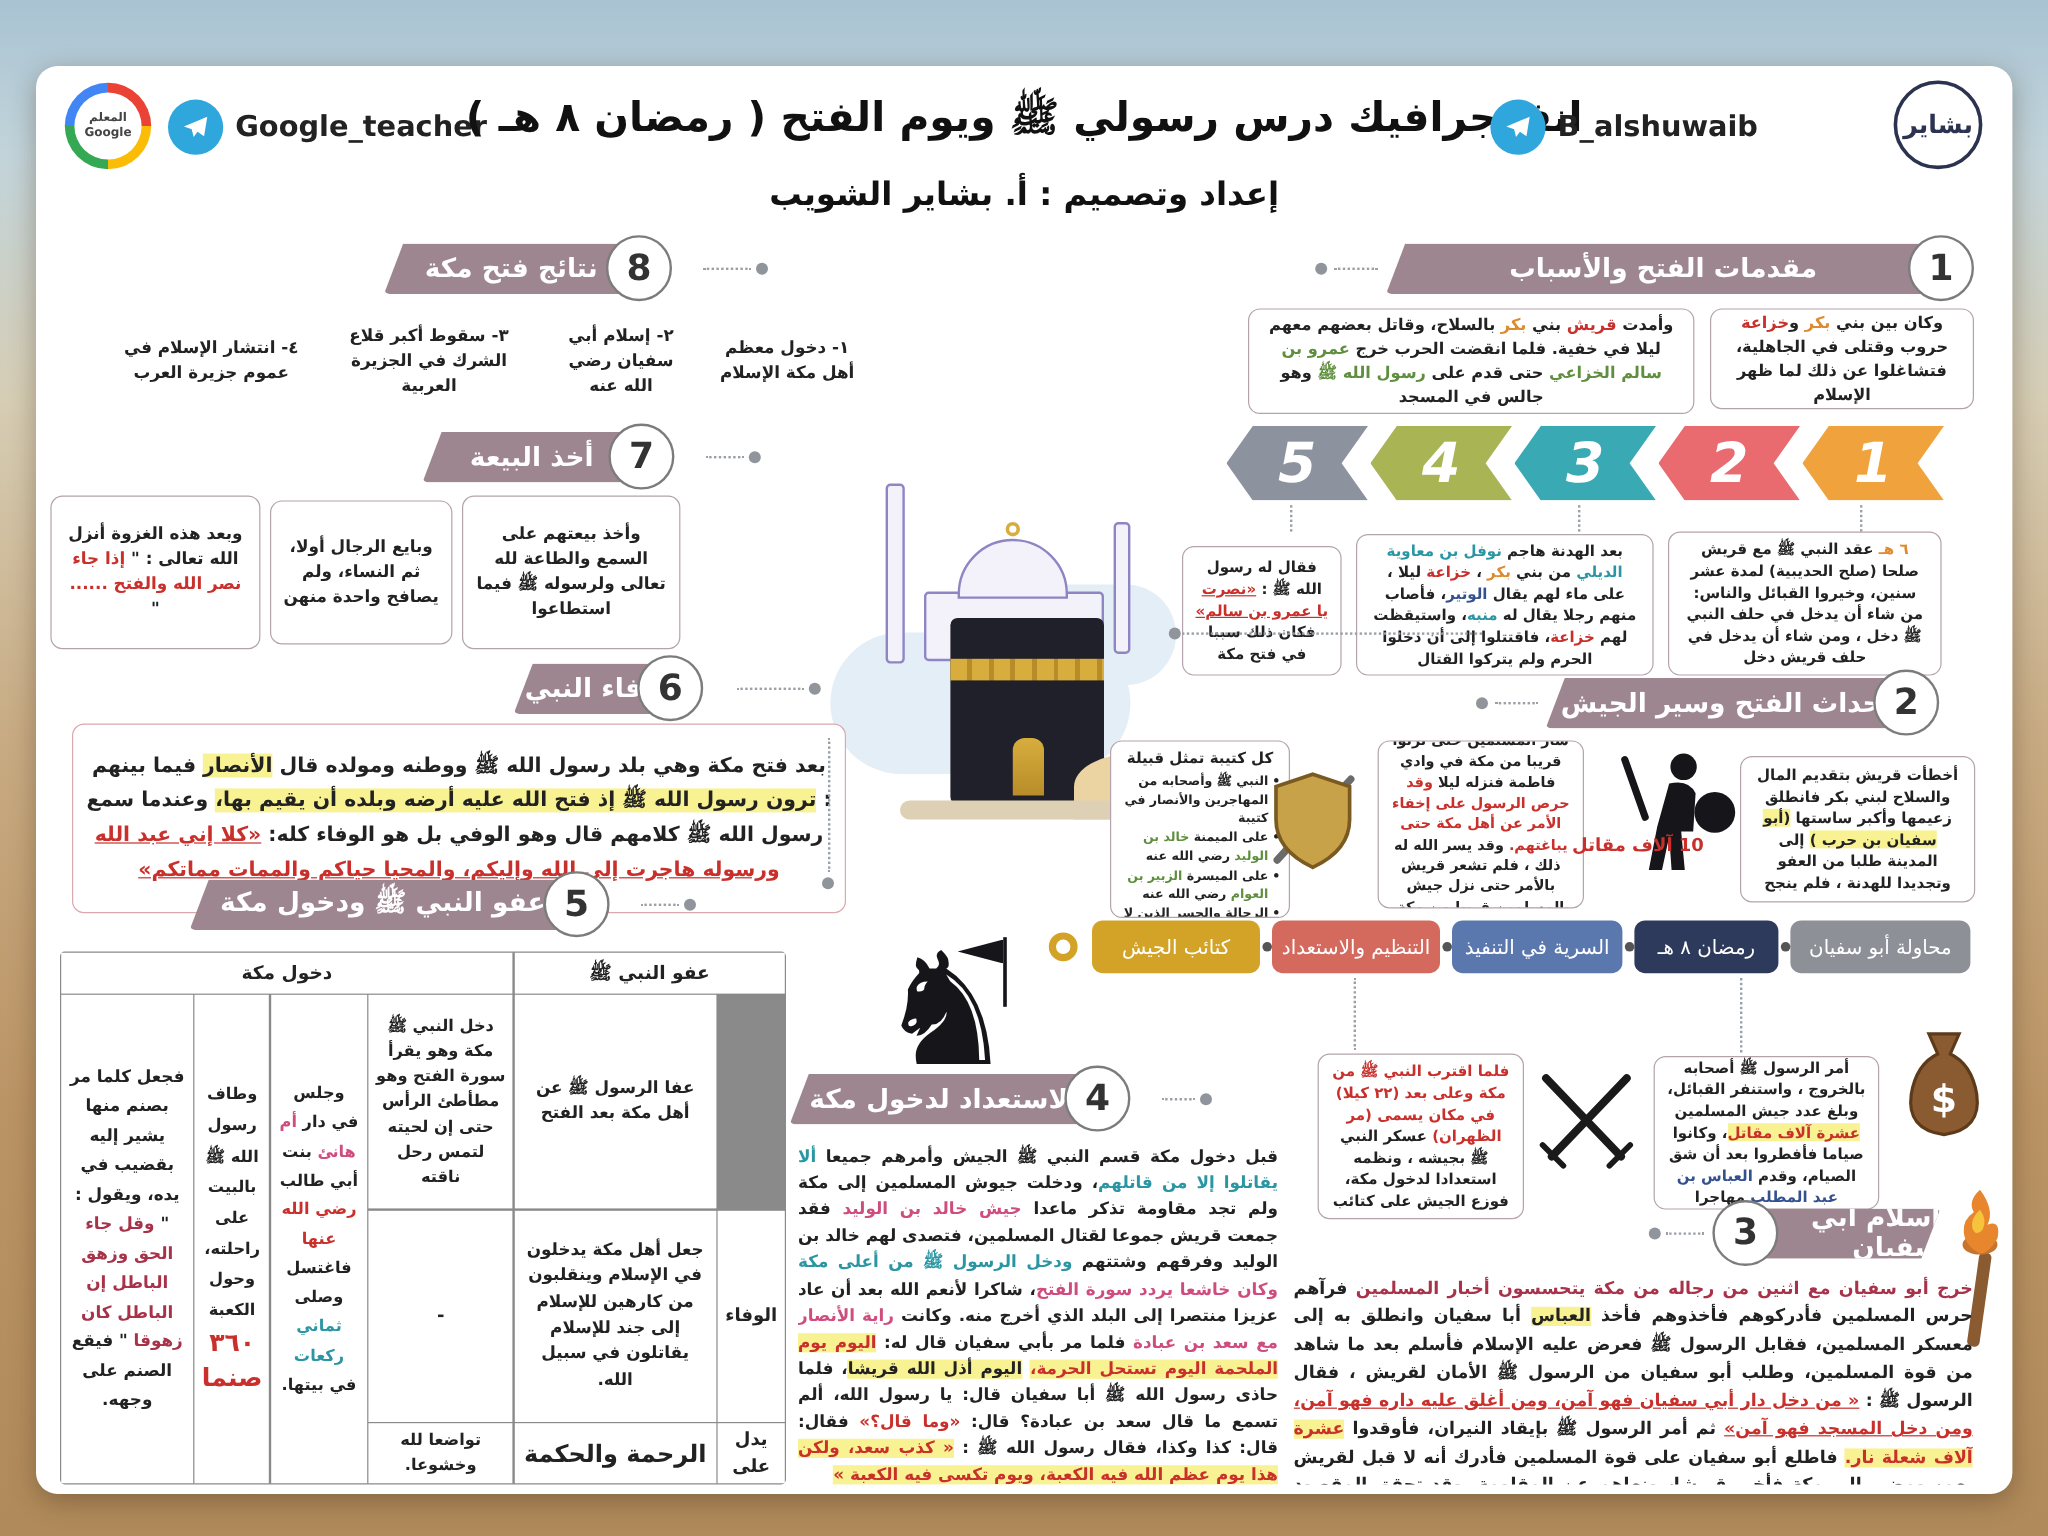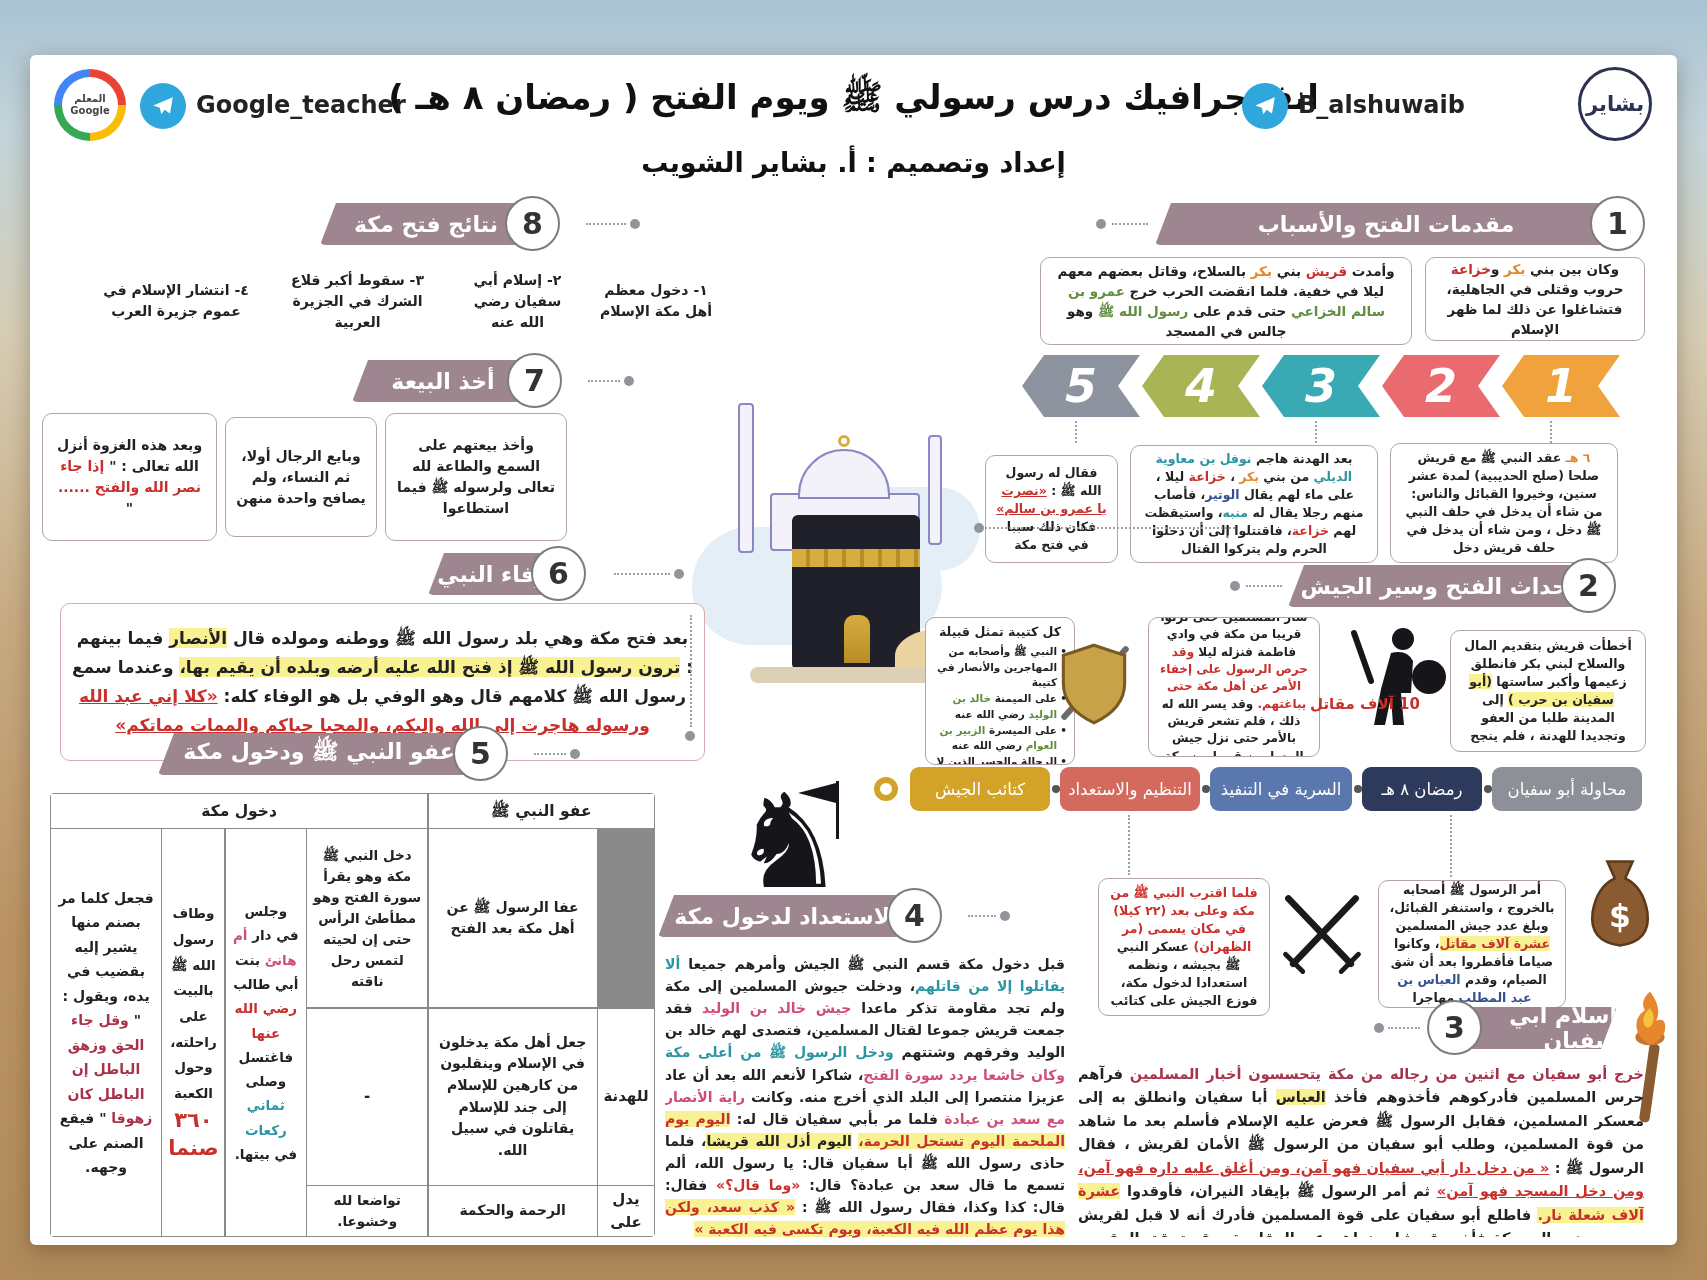--- a/index.html
+++ b/index.html
@@ -1,21 +1,21 @@
 <!DOCTYPE html>
 <html lang="ar"><head>
 <meta charset="utf-8">
 <style>
 *{margin:0;padding:0;box-sizing:border-box}
 html,body{width:1707px;height:1280px;overflow:hidden}
 body{font-family:"DejaVu Sans",sans-serif;color:#222}
 .bg{position:relative;width:1707px;height:1280px;
   background:linear-gradient(180deg,#a9c3d3 0%,#c2d4da 10%,#d6cdb4 26%,#c8ab83 48%,#bb9465 72%,#b08a5a 100%)}
 .card{position:absolute;left:30px;top:55px;width:1647px;height:1190px;background:#fff;
-  border-radius:6px;direction:rtl;box-shadow:0 6px 22px rgba(60,40,20,.35)}
+  border-radius:18px;direction:rtl;box-shadow:0 6px 22px rgba(60,40,20,.35)}
 .abs{position:absolute}
 
 .gbadge{position:absolute;left:24px;top:14px;width:72px;height:72px;border-radius:50%;
   background:conic-gradient(#ea4335 0 90deg,#fbbc05 90deg 180deg,#34a853 180deg 270deg,#4285f4 270deg 360deg);
   display:flex;align-items:center;justify-content:center}
 .gbadge .inner{width:56px;height:56px;border-radius:50%;background:#fff;display:flex;flex-direction:column;
   align-items:center;justify-content:center;font-size:10px;font-weight:700;color:#444;line-height:1.2}
 .tg{position:absolute;width:46px;height:46px;border-radius:50%;background:#2fa6dc;display:flex;align-items:center;justify-content:center}
 .tg svg{width:26px;height:26px}
 .handle{position:absolute;font-size:24px;font-weight:700;color:#222;direction:ltr}
@@ -206,30 +206,30 @@
     <div class="num numR">5</div>
   </div>
   <div class="dash-h" style="left:504px;top:698px;width:32px"></div>
   <div class="cdot" style="left:540px;top:694px"></div>
 
   <div class="tbl" style="left:20px;top:738px;width:605px;height:444px;
        grid-template-columns:56px 168px 120px 80px 62px 1fr;grid-template-rows:34px 178px 176px 1fr">
     <div class="cell h" style="grid-column:1/3;grid-row:1">عفو النبي ﷺ</div>
     <div class="cell h" style="grid-column:3/7;grid-row:1">دخول مكة</div>
 
-    <div class="cell" style="grid-column:1;grid-row:3;font-size:15px">للهدنة</div>
+    <div class="cell" style="grid-column:1;grid-row:3;font-size:15px">الوفاء</div>
     <div class="cell" style="grid-column:1;grid-row:4;font-size:15px">يدل على</div>
 
     <div class="cell" style="grid-column:2;grid-row:2;font-size:14px">
           <span><span>عفا الرسول ﷺ عن أهل مكة بعد الفتح</span></span>
         </div>
     <div class="cell" style="grid-column:2;grid-row:3;font-size:14px">
           <span><span>جعل أهل مكة يدخلون في الإسلام وينقلبون من كارهين للإسلام إلى جند للإسلام يقاتلون في سبيل الله.</span></span>
         </div>
-    <div class="cell" style="grid-column:2;grid-row:4;font-size:14px">
+    <div class="cell" style="grid-column:2;grid-row:4;font-size:20px">
           <span><span>الرحمة والحكمة</span></span>
         </div>
 
     <div class="cell" style="grid-column:3;grid-row:2;font-size:13.5px">
           <span><span>دخل النبي ﷺ مكة وهو يقرأ سورة الفتح وهو مطأطئ الرأس حتى إن لحيته لتمس رحل ناقته</span></span>
         </div>
     <div class="cell" style="grid-column:3;grid-row:3;font-size:15px">
           <span><span>-</span></span>
         </div>
     <div class="cell" style="grid-column:3;grid-row:4;font-size:13.5px">

